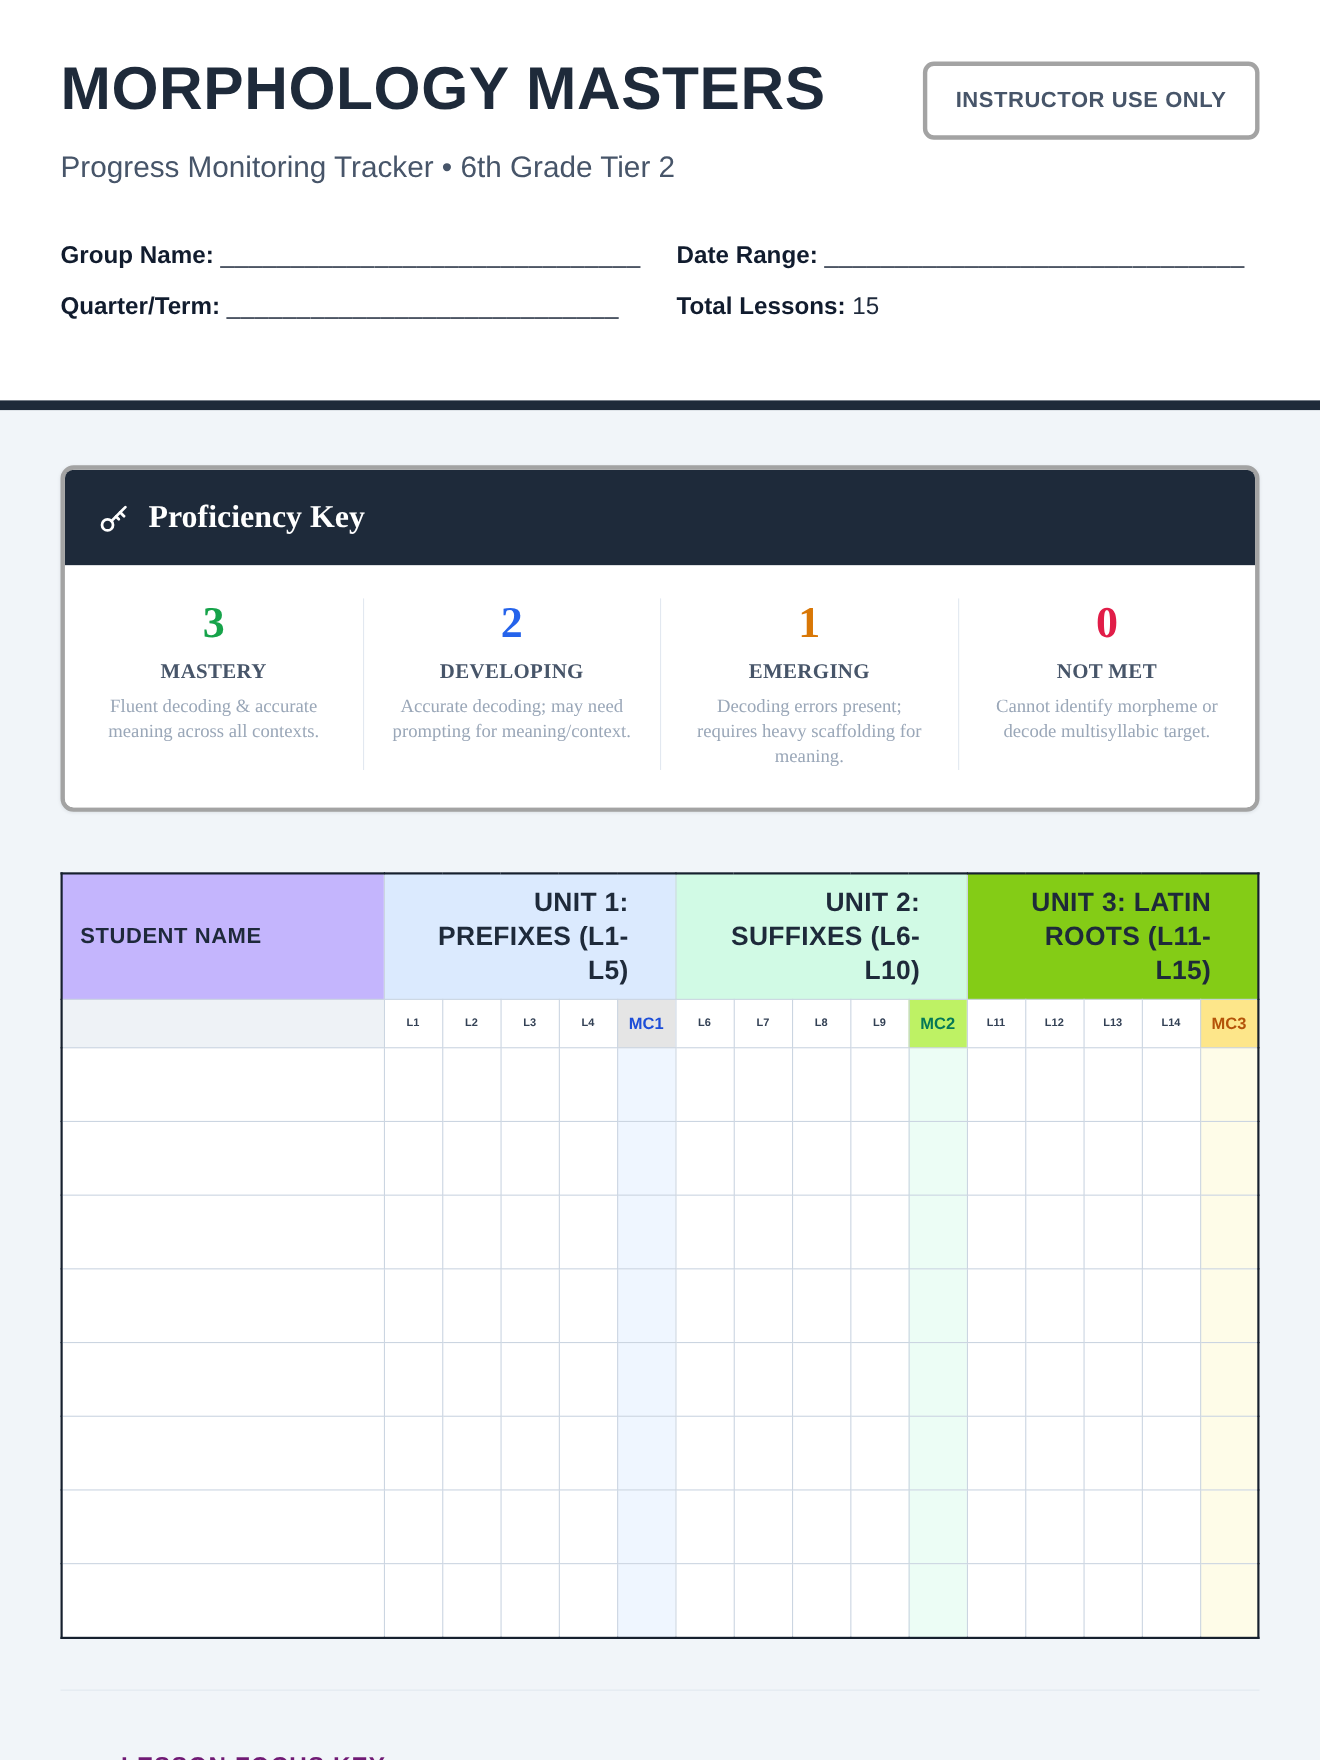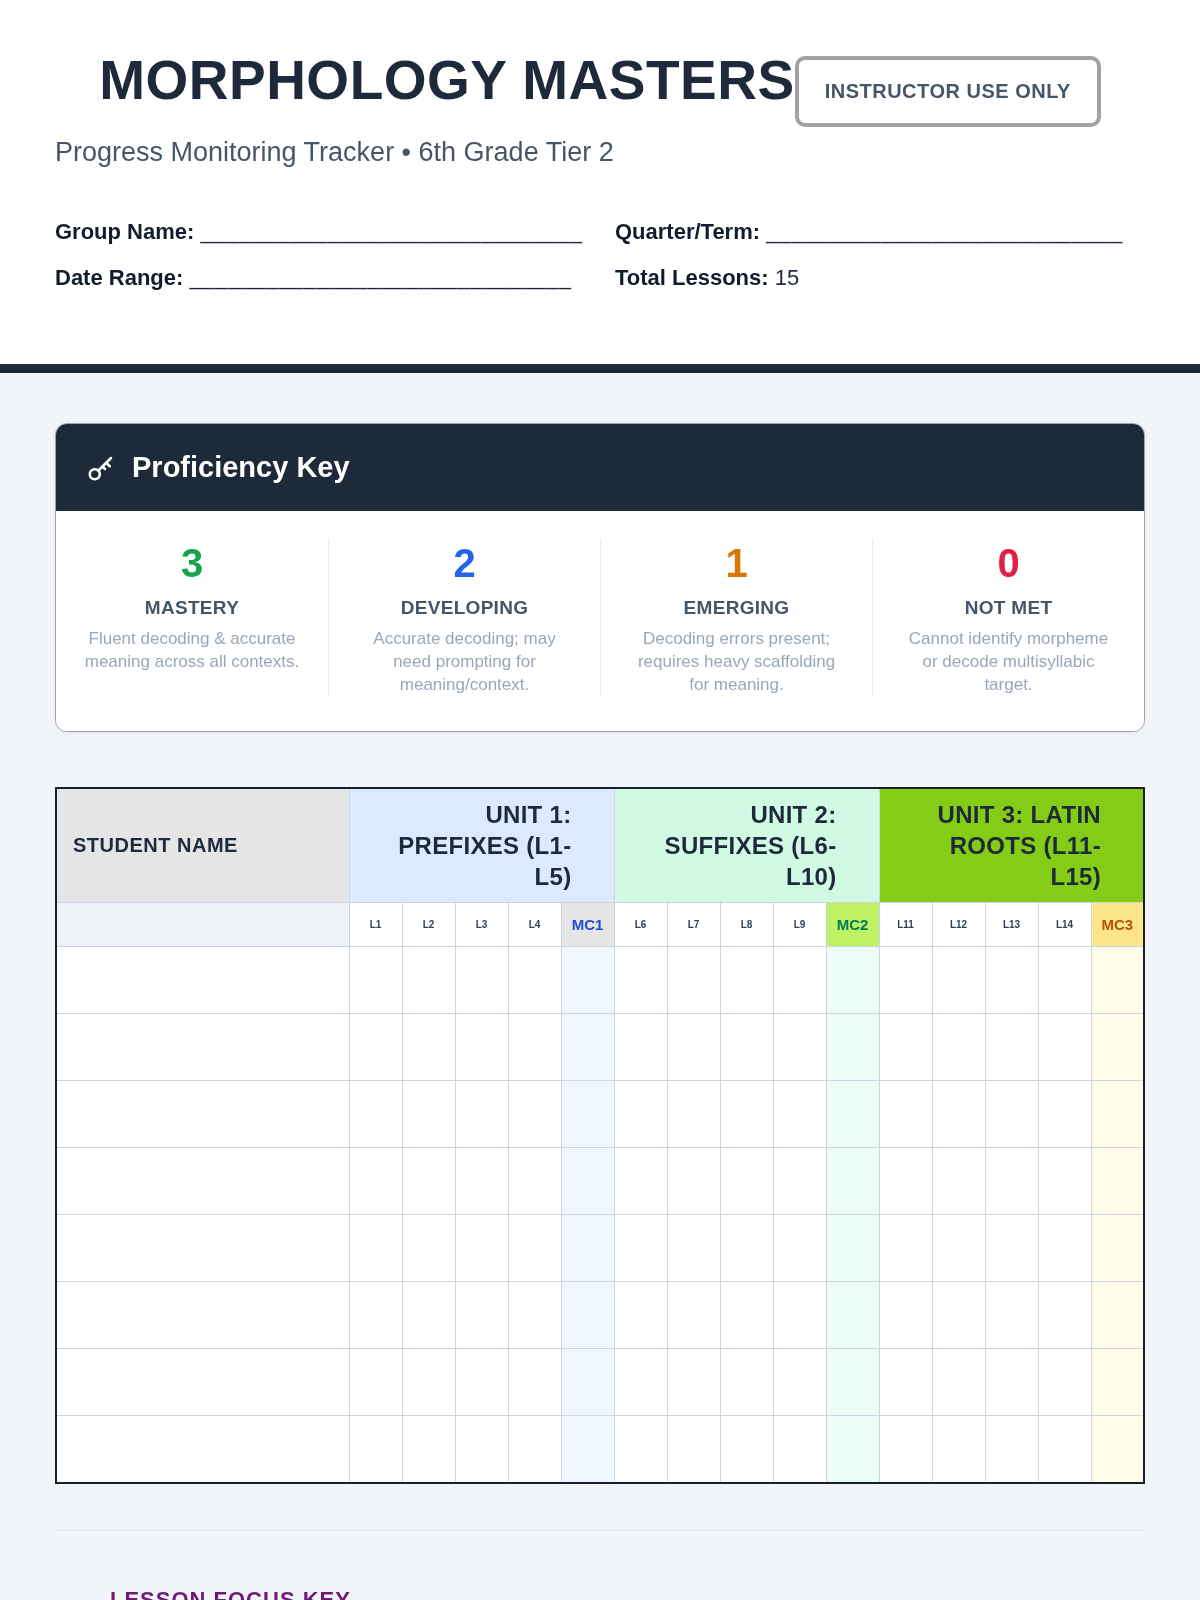--- a/index.html
+++ b/index.html
@@ -10,21 +10,21 @@
     background: #f1f5f9;
     font-family: "Liberation Sans", "DejaVu Sans", sans-serif;
     color: #1e293b;
   }
   
   .page-header {
     background: #ffffff;
     padding: 52px 55px 0 55px;
     height: 364px;
   }
-  .title-row { display: flex; justify-content: center; align-items: flex-start; }
+  .title-row { display: flex; justify-content: space-between; align-items: flex-start; }
   .page-title {
     font-size: 55px;
     font-weight: 800;
     letter-spacing: 0.5px;
     color: #1e2a3a;
     line-height: 1.05;
   }
   .instructor-badge {
     border: 4px solid #a3a3a3;
     border-radius: 10px;
@@ -56,23 +56,24 @@
   .meta-blank { color: #1e293b; letter-spacing: 0.5px; word-break: break-all; }
   .meta-value { color: #1e293b; }
   
   .divider-bar { height: 9px; background: #1e2a3a; width: 100%; }
   
   .content { padding: 50px 55px 0 55px; background: #f1f5f9; }
   
   .key-card {
     border-radius: 12px;
     overflow: hidden;
-    border: 1px solid #a3a3a3;
+    border: 4px solid #a3a3a3;
     box-shadow: 0 1px 3px rgba(15,23,42,0.08);
     background: #ffffff;
+    font-family: Liberation Serif, serif;
   }
   .key-card-head {
     background: #1e2a3a;
     color: #ffffff;
     padding: 27px 30px;
     display: flex;
     align-items: center;
     gap: 16px;
     font-size: 29px;
     font-weight: 700;
@@ -105,21 +106,21 @@
     width: 100%;
     margin-top: 55px;
     border-collapse: collapse;
     table-layout: fixed;
     background: #ffffff;
     border: 2px solid #16202e;
   }
   .tracker-table th, .tracker-table td { border: 1px solid #cbd5e1; }
   .tracker-table .c-student { width: 293px; }
   .student-h {
-    background: #e5e5e5;
+    background: #c4b5fd;
     text-align: left;
     font-size: 20px;
     font-weight: 700;
     color: #1e293b;
     letter-spacing: 0.5px;
     padding: 14px 16px;
     height: 84px;
   }
   .unit-h {
     font-size: 24px;
@@ -165,26 +166,26 @@
     <div class="instructor-badge">INSTRUCTOR USE ONLY</div>
   </div>
   <div class="page-subtitle">Progress Monitoring Tracker • 6th Grade Tier 2</div>
 
   <div class="meta-grid">
     <div class="meta-item">
       <span class="meta-label">Group Name:</span>
       <span class="meta-blank">______________________________</span>
     </div>
     <div class="meta-item">
+      <span class="meta-label">Date Range:</span>
+      <span class="meta-blank">______________________________</span>
+    </div>
+    <div class="meta-item">
       <span class="meta-label">Quarter/Term:</span>
       <span class="meta-blank">____________________________</span>
-    </div>
-    <div class="meta-item">
-      <span class="meta-label">Date Range:</span>
-      <span class="meta-blank">______________________________</span>
     </div>
     <div class="meta-item">
       <span class="meta-label">Total Lessons:</span>
       <span class="meta-value">15</span>
     </div>
   </div>
 </header>
 
 <div class="divider-bar"></div>
 

